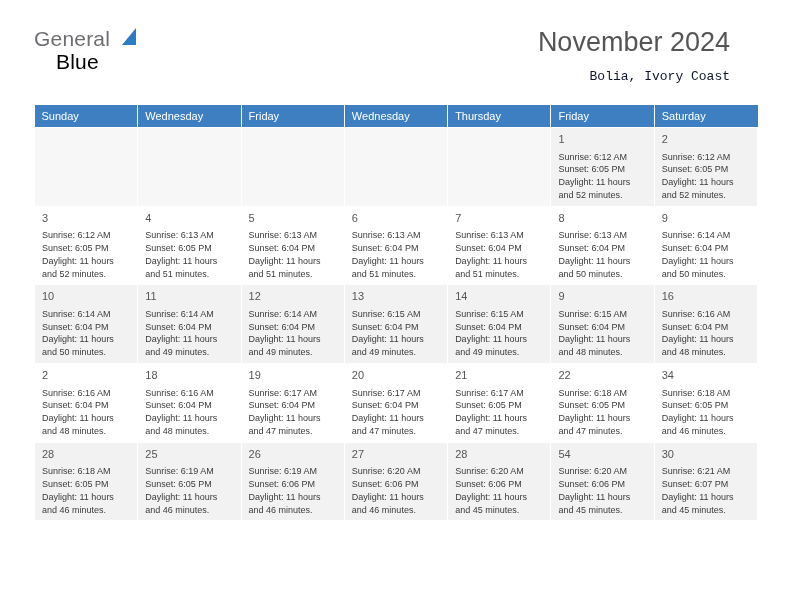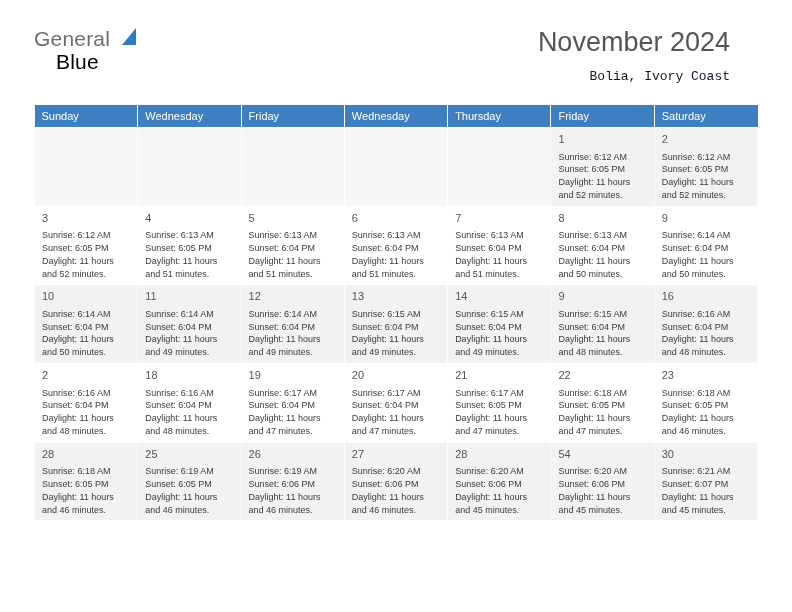--- a/index.html
+++ b/index.html
@@ -312,21 +312,21 @@
 and 47 minutes.</span>
           </td>
           <td>
             <span class="daynum">22</span>
             <span class="detail">Sunrise: 6:18 AM
 Sunset: 6:05 PM
 Daylight: 11 hours
 and 47 minutes.</span>
           </td>
           <td>
-            <span class="daynum">23</span>
+            <span class="daynum">34</span>
             <span class="detail">Sunrise: 6:18 AM
 Sunset: 6:05 PM
 Daylight: 11 hours
 and 46 minutes.</span>
           </td>
         </tr>
         <tr class="shade">
           <td>
             <span class="daynum">28</span>
             <span class="detail">Sunrise: 6:18 AM

